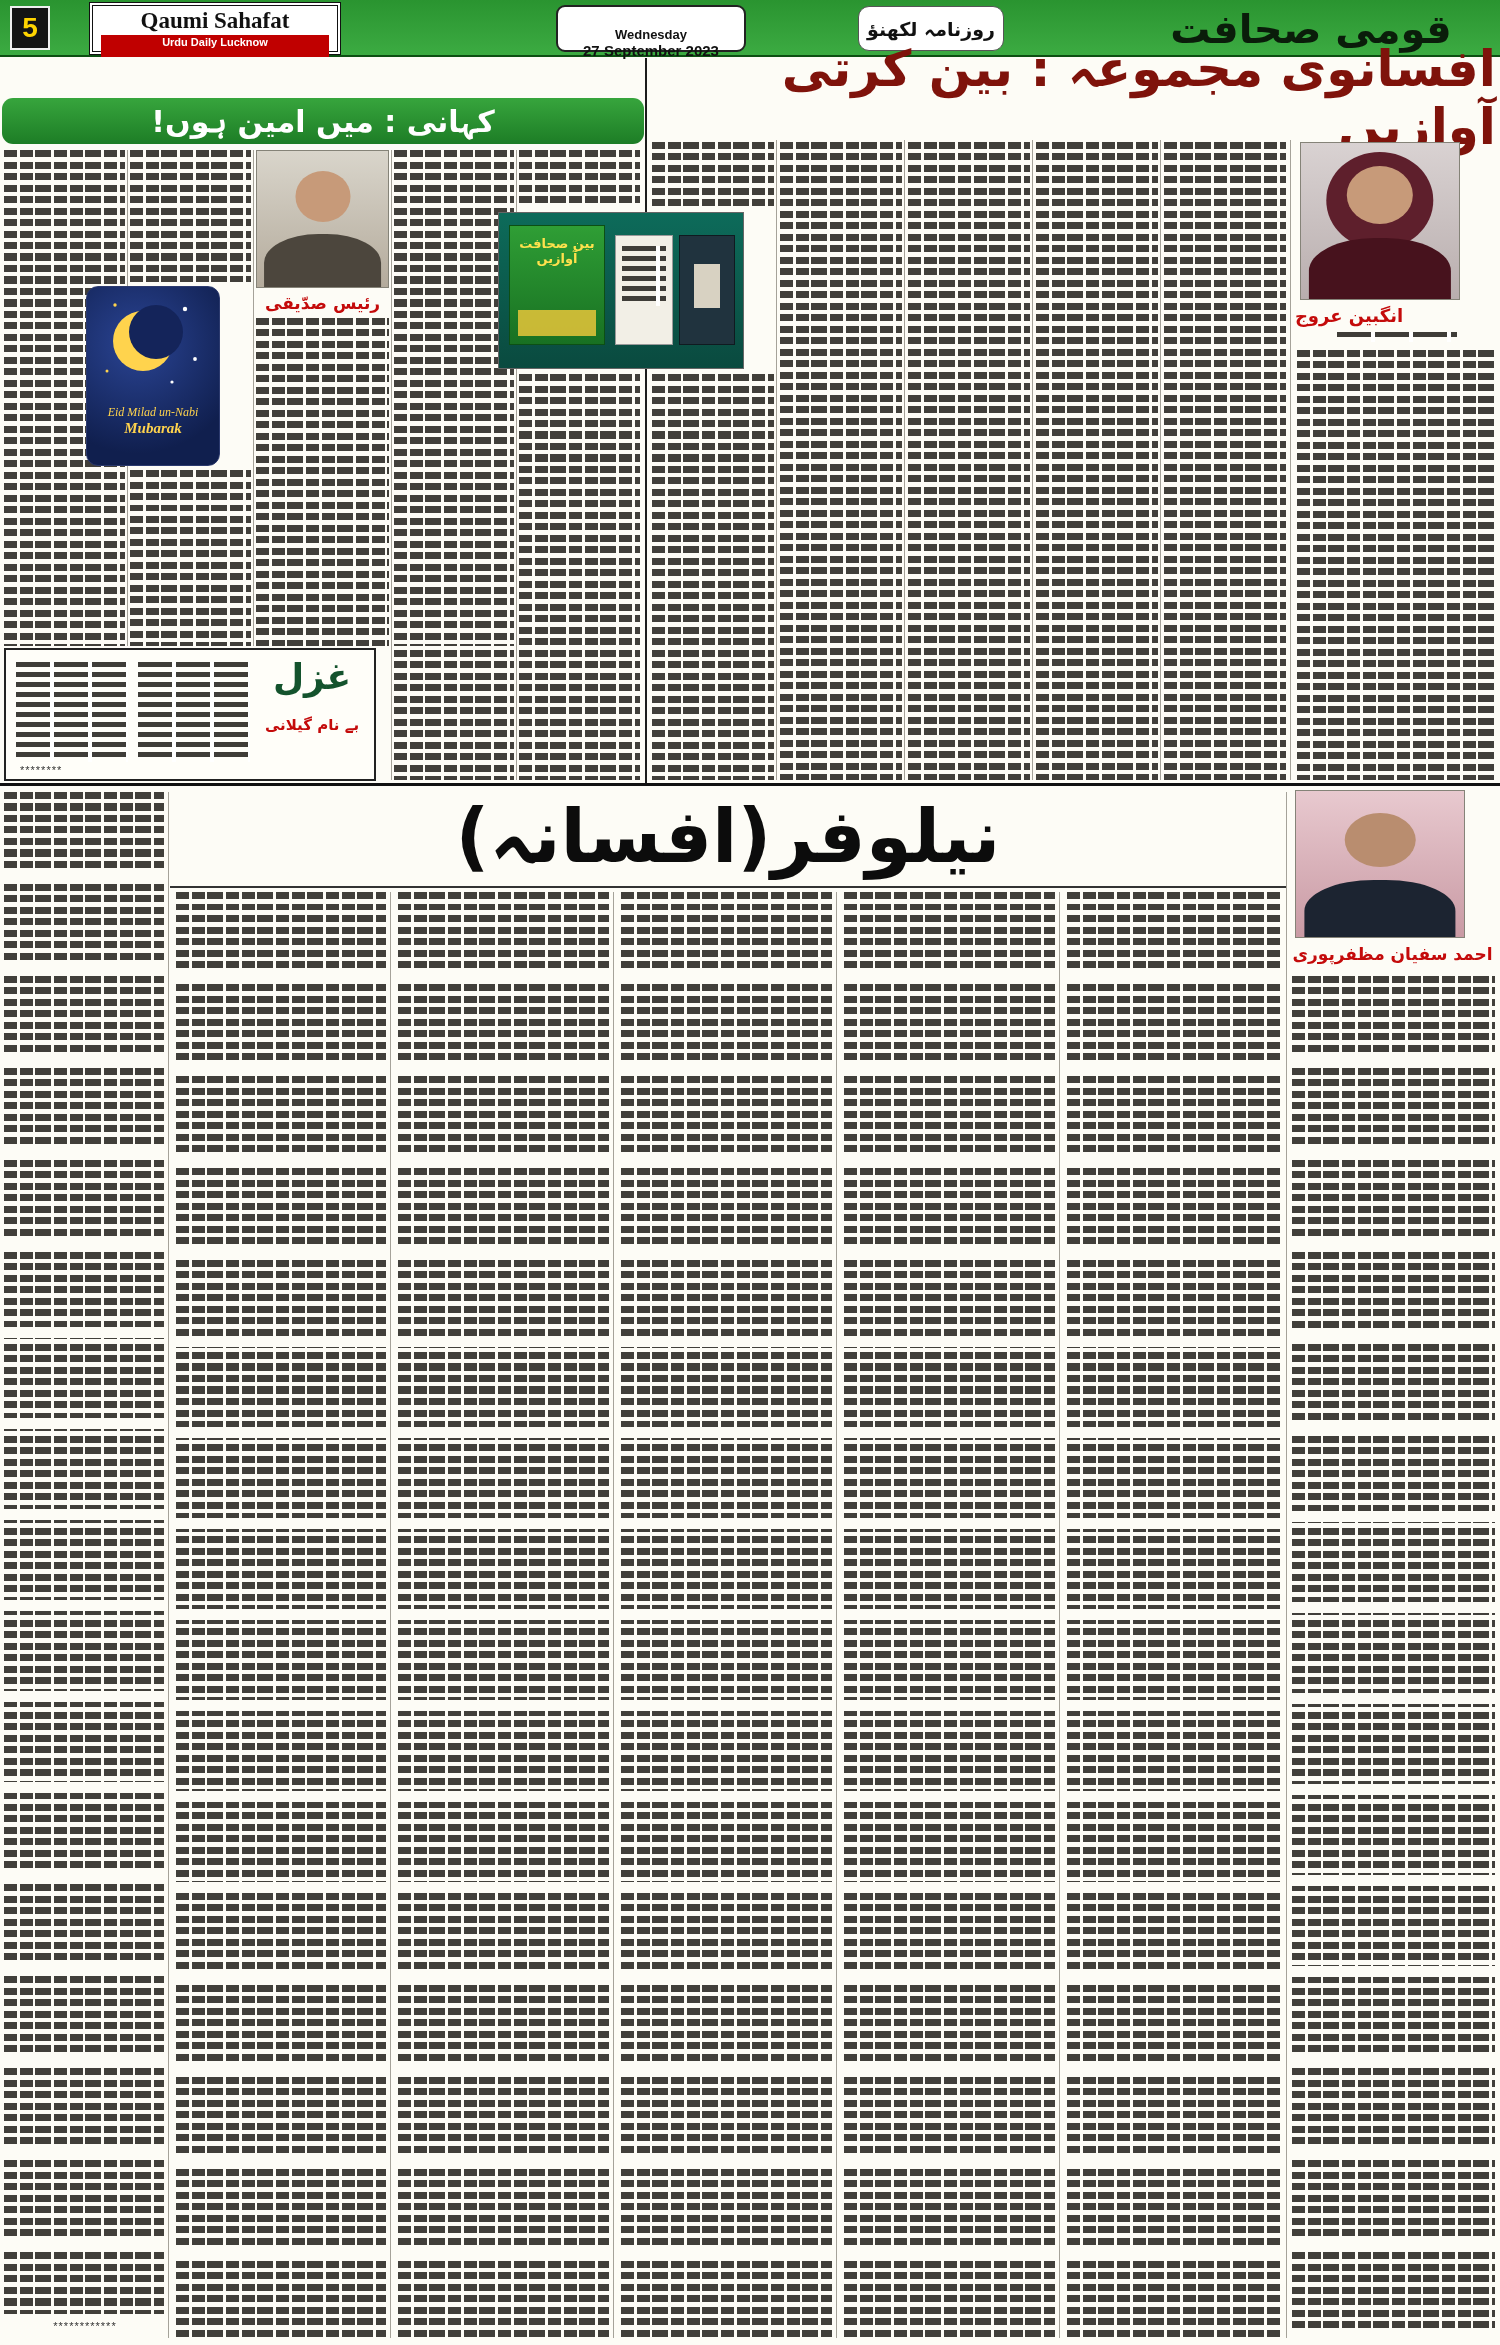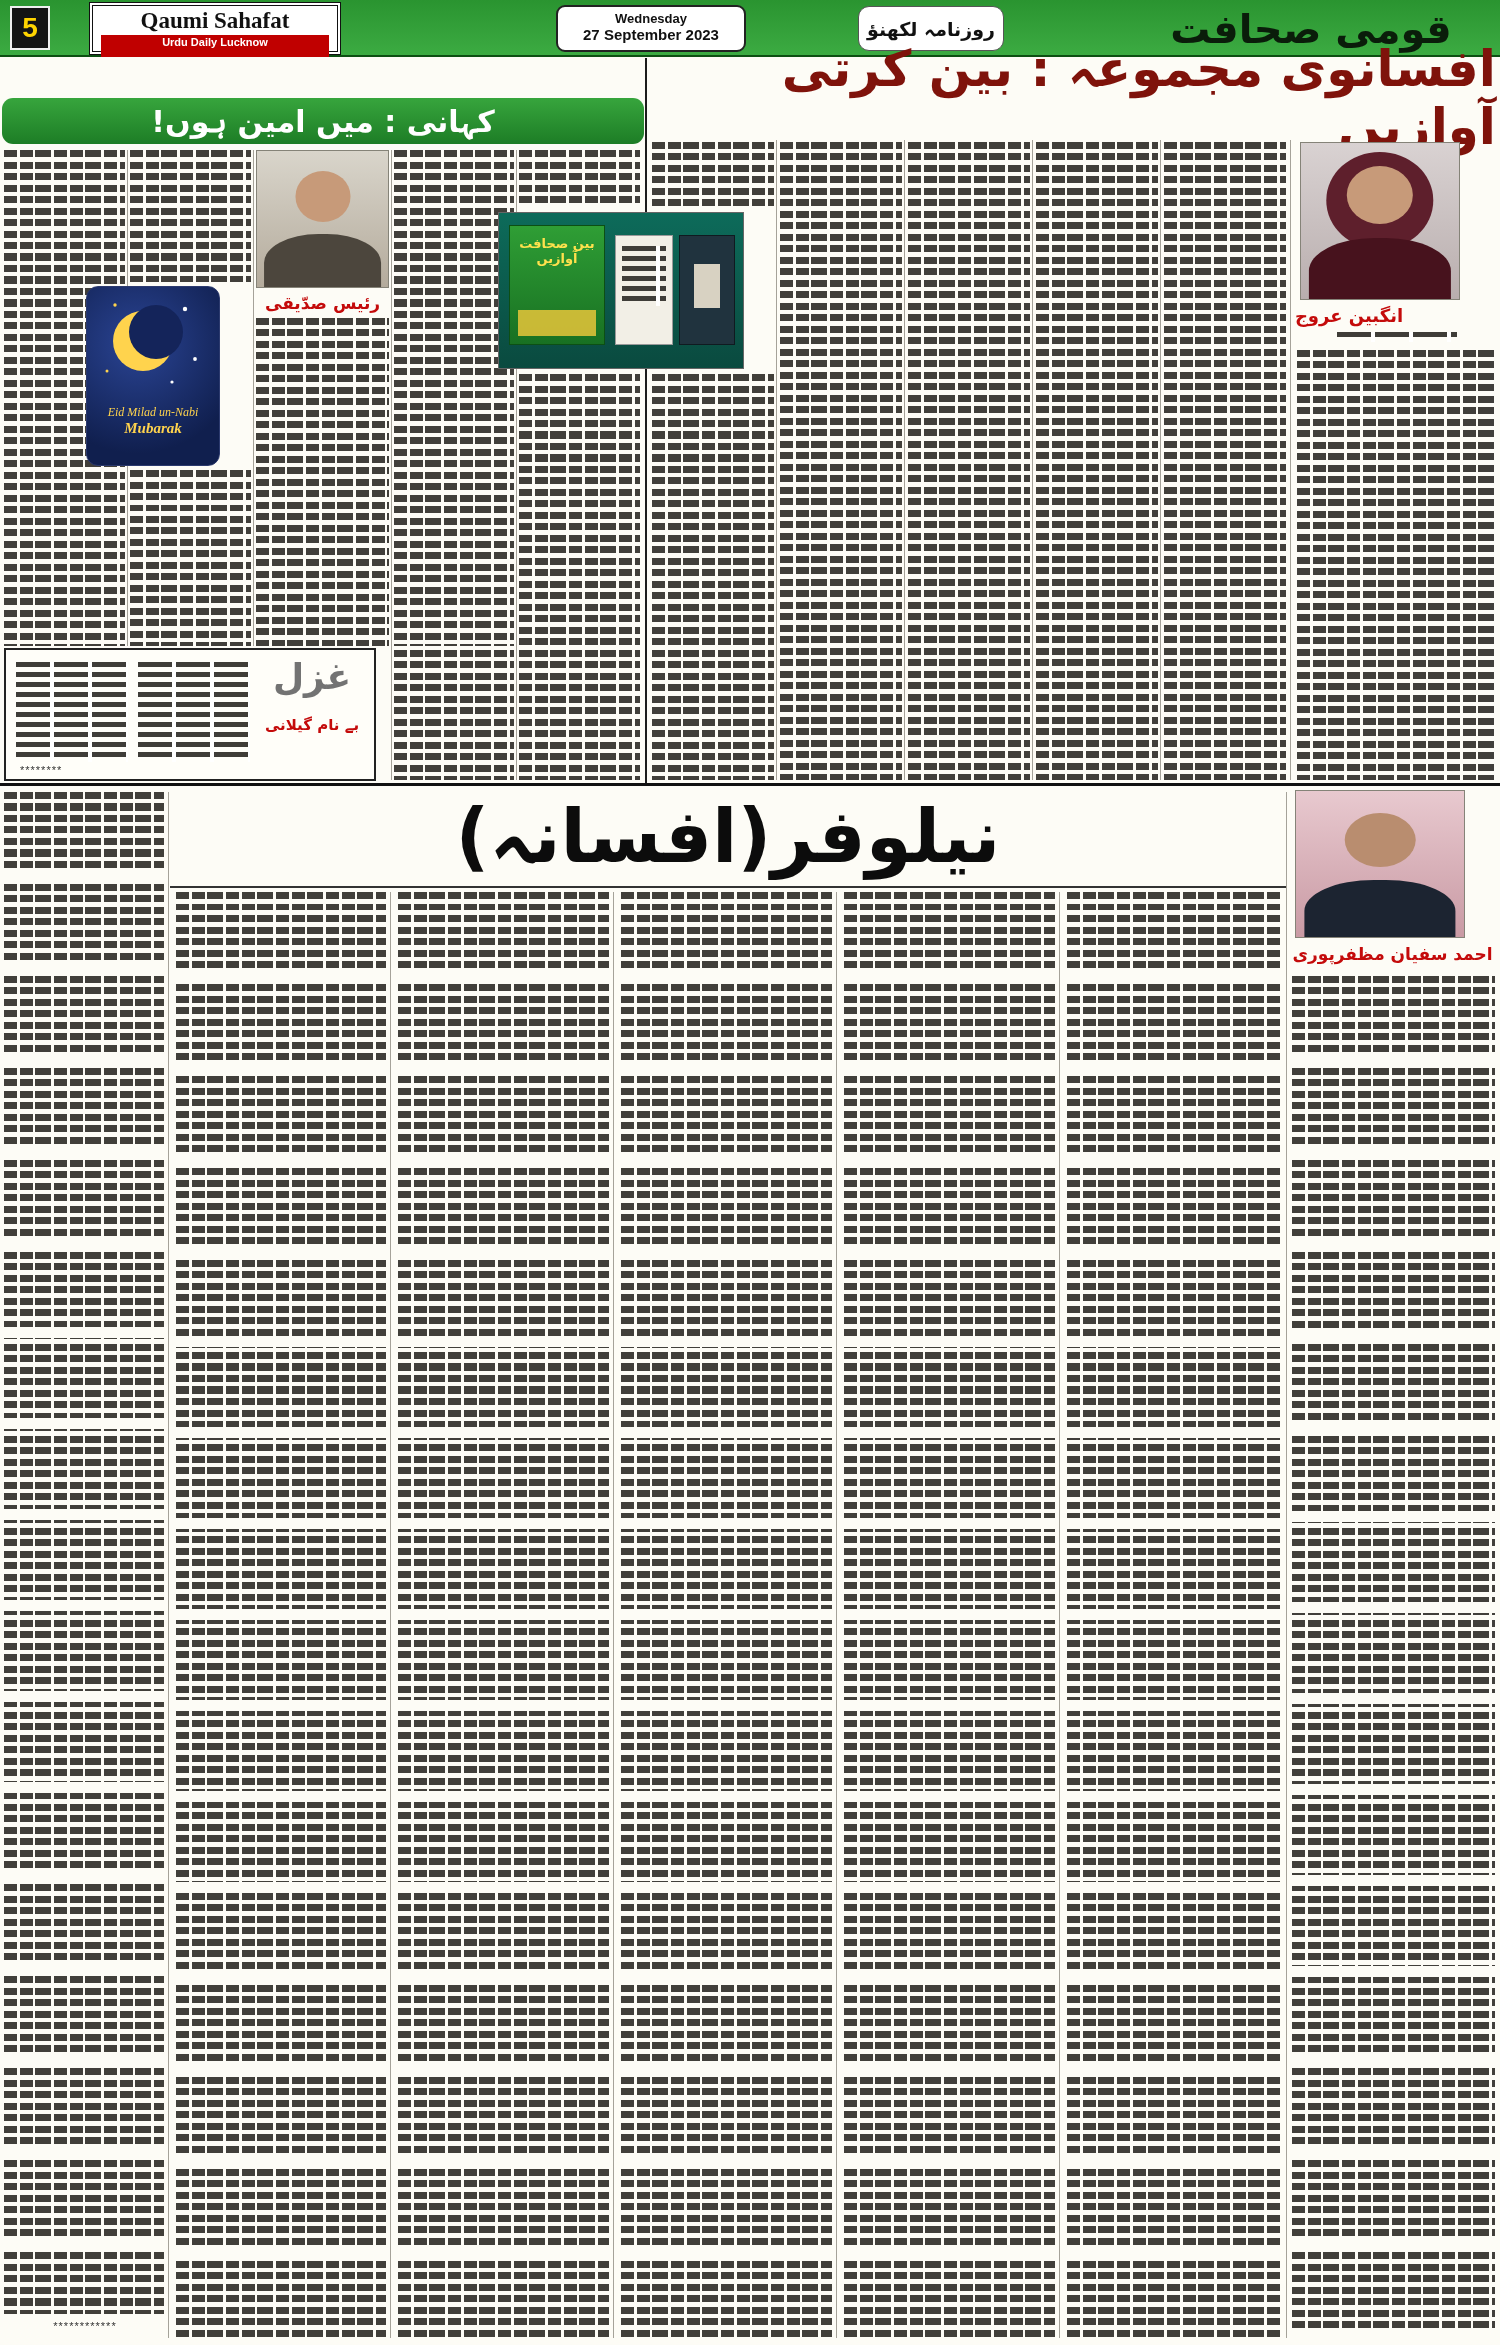--- a/index.html
+++ b/index.html
@@ -51,21 +51,21 @@
 <div id="page">
 
   <div class="abs" style="left:0;top:0;width:1500px;height:57px;background:linear-gradient(180deg,#2a9430,#3cab42);border-bottom:2px solid #0d4f12;">
     <div class="abs center" style="left:10px;top:6px;width:40px;height:44px;background:#141414;border:2px solid #efefef;color:#ffd400;font-size:28px;font-weight:bold;">5</div>
 
     <div class="abs" style="left:92px;top:5px;width:246px;height:47px;background:#fff;border:1px solid #111;box-shadow:0 0 0 2px #fff, 0 0 0 3px #111;">
       <div style="font-family:'Liberation Serif',serif;font-size:23px;font-weight:bold;text-align:center;margin-top:2px;color:#111;">Qaumi Sahafat</div>
       <div style="background:#c00000;color:#fff;font-size:11px;font-weight:bold;text-align:center;height:22px;line-height:15px;margin:1px 8px 0;">Urdu Daily Lucknow</div>
     </div>
 
-    <div class="abs" style="left:556px;top:5px;width:190px;height:47px;background:#fff;border:2px solid #222;border-radius:9px;text-align:center;padding-top:4px;">
+    <div class="abs" style="left:556px;top:5px;width:190px;height:47px;background:#fff;border:2px solid #222;border-radius:9px;text-align:center;padding-top:20px;">
       <div style="font-size:13px;font-weight:bold;color:#111;">Wednesday</div>
       <div style="font-size:15px;font-weight:bold;color:#111;">27 September 2023</div>
     </div>
 
     <div class="abs center urdu" style="left:858px;top:6px;width:146px;height:45px;background:#fff;border:1px solid #555;font-size:19px;font-weight:bold;color:#111;">روزنامہ لکھنؤ</div>
 
     <div class="abs center urdu" style="left:1130px;top:0;width:362px;height:57px;font-size:40px;font-weight:bold;color:#0a1d0a;">قومی صحافت</div>
   </div>
 
   <div class="abs" style="left:645px;top:58px;width:2px;height:726px;background:#1c1c1c;"></div>
@@ -102,21 +102,21 @@
       <circle cx="28" cy="18" r="1.7" fill="#ffd34d"></circle>
       <circle cx="108" cy="72" r="1.9" fill="#ffffff"></circle>
       <circle cx="20" cy="84" r="1.5" fill="#ffd34d"></circle>
       <circle cx="85" cy="95" r="1.6" fill="#ffffff"></circle>
     </svg>
     <div style="color:#ffd34d;font-style:italic;font-size:12px;text-align:center;font-family:'Liberation Serif',serif;">Eid Milad un-Nabi</div>
     <div style="color:#ffd34d;font-style:italic;font-weight:bold;font-size:15px;text-align:center;font-family:'Liberation Serif',serif;">Mubarak</div>
   </div>
 
   <div class="abs" style="left:4px;top:648px;width:372px;height:133px;border:2px solid #222;background:#fffef9;">
-    <div class="abs urdu" style="right:8px;top:6px;width:108px;font-size:36px;font-weight:bold;text-align:center;color:#737373;">غزل</div>
+    <div class="abs urdu" style="right:8px;top:6px;width:108px;font-size:36px;font-weight:bold;text-align:center;color:#14532d;">غزل</div>
     <div class="abs urdu" style="right:8px;top:66px;width:108px;font-size:15px;font-weight:bold;color:#c40b0b;text-align:center;">بے نام گیلانی</div>
     <div class="abs sim-sm" style="left:10px;top:12px;width:112px;height:100px;"></div>
     <div class="abs sim-sm" style="left:132px;top:12px;width:112px;height:100px;"></div>
     <div class="abs" style="left:14px;bottom:3px;font-size:11px;color:#333;letter-spacing:1px;">********</div>
   </div>
 
   <div class="abs center urdu" style="left:652px;top:58px;width:844px;height:80px;font-size:50px;font-weight:bold;color:#7f130b;">افسانوی مجموعہ : بین کرتی آوازیں</div>
 
   <div class="vrule" style="left:776px;top:140px;height:640px;"></div>
   <div class="vrule" style="left:904px;top:140px;height:640px;"></div>

